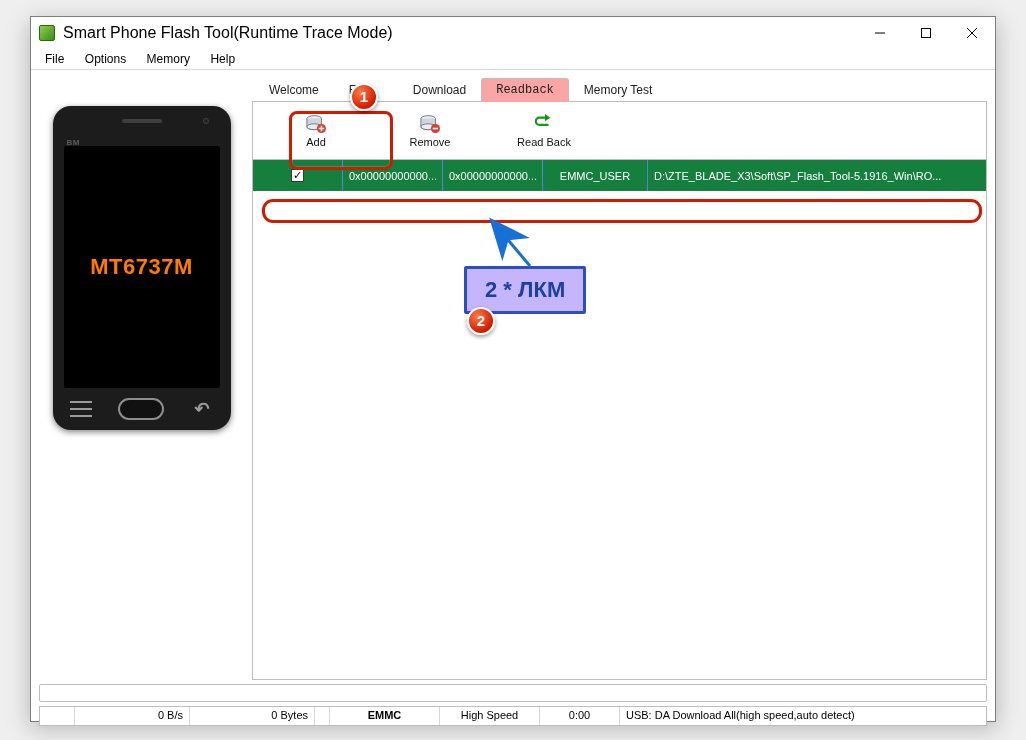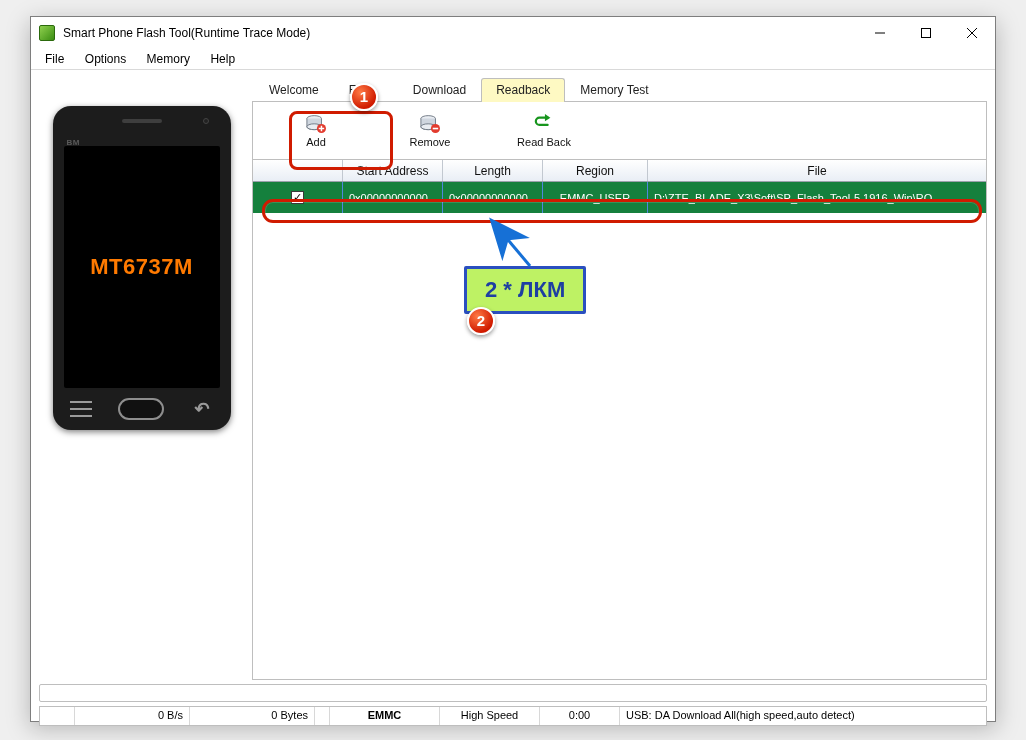--- a/index.html
+++ b/index.html
@@ -6,21 +6,21 @@
   body { margin: 0; background: #efefef; width: 1026px; height: 740px; overflow: hidden; position: relative; }
 
   .window {
     position: absolute; left: 30px; top: 16px; width: 966px; height: 706px;
     background: #fff; border: 1px solid #7e7e7e; box-shadow: 0 6px 22px rgba(0,0,0,0.25);
   }
 
   
   .titlebar { height: 32px; display: flex; align-items: center; padding-left: 8px; }
   .titlebar .app-ico { width:16px; height:16px; background: linear-gradient(135deg,#8fd04e,#3a8d12); border:1px solid #2b6a0c; border-radius:2px; margin-right:8px; }
-  .titlebar .title { font-size: 12px; color:#000; flex:1; }
+  .titlebar .title { font-size: 16px; color:#000; flex:1; }
   .winbtns { display:flex; height:32px; }
   .winbtn { width:46px; display:flex; align-items:center; justify-content:center; }
   .winbtn svg { display:block; }
 
   
   .menubar { height:20px; padding: 0 6px 2px; }
   .menubar span { font-size:12px; color:#000; padding:2px 8px; display:inline-block; }
 
   .divider { height:1px; background:#d9d9d9; margin:0; }
 
@@ -50,21 +50,21 @@
 
   
   .work { flex:1; display:flex; flex-direction:column; }
 
   .tabs { height:26px; display:flex; align-items:flex-end; border-bottom:1px solid #bebebe; padding-left:2px; position:relative;}
   .tab {
     font-size:12px; color:#222; padding:4px 14px 5px; border:1px solid transparent;
     border-bottom:none; background:#f8f8f8; margin-right:0px; position:relative; top:1px;
     border-top-left-radius:3px; border-top-right-radius:3px;
   }
-  .tab.active { background:#fef9c3; border-color:#bebebe; z-index:2; }
+  .tab.active { background:#fca5a5; border-color:#bebebe; z-index:2;font-family:Liberation Mono, monospace; }
   .tab:not(.active){ border-color:transparent; background:transparent;}
 
   .toolbar {
     height:58px; background:#fff; border:1px solid #bebebe; border-top:none;
     display:flex; align-items:center; padding:4px 8px; gap:4px;
   }
   .tbtn { width:110px; height:48px; display:flex; flex-direction:column; align-items:center; justify-content:center; gap:2px; border:1px solid transparent; border-radius:3px;}
   .tbtn .ticon { width:22px; height:20px; }
   .tbtn .tlabel { font-size:11px; color:#111;}
   .tbtn.disabled .tlabel { color:#9a9a9a;}
@@ -111,21 +111,21 @@
     box-shadow:0 0 0 1px rgba(255,255,255,0.15) inset;
   }
   .badge {
     position:absolute; width:28px; height:28px; border-radius:50%;
     background:radial-gradient(circle at 35% 30%, #ff7a45, #d01b00 70%);
     border:2px solid #fff; color:#fff; font:700 15px/24px Arial; text-align:center;
     box-shadow:0 2px 4px rgba(0,0,0,0.4);
   }
 
   .hintbox {
-    position:absolute; padding:8px 18px; background:#bef264;
+    position:absolute; padding:8px 18px; background:#c4b5fd;
     border:3px solid #2a4fbf; color:#1d3fa2; font:700 22px Arial;
     border-radius:2px;
   }
 
   .arrow { position:absolute; overflow:visible; }
 
   
   .dbcyl .top{fill:#e9edf2;stroke:#6b7480;stroke-width:1}
   .dbcyl .side{fill:#cfd6df;stroke:#6b7480;stroke-width:1}
 </style>
@@ -217,27 +217,20 @@
         <div class="tbtn">
           <svg class="ticon" viewBox="0 0 24 22">
             <path d="M16 4H7a4 4 0 0 0 0 8h9" fill="none" stroke="#17951d" stroke-width="2.4" stroke-linecap="round"></path>
             <path d="M13 0l6 4-6 4z" fill="#17951d"></path>
           </svg>
           <span class="tlabel">Read Back</span>
         </div>
       </div>
 
       <div class="grid-wrap">
-        <div class="grid-head">
-          <div class="gh"></div>
-          <div class="gh">Start Address</div>
-          <div class="gh">Length</div>
-          <div class="gh">Region</div>
-          <div class="gh">File</div>
-        </div>
         <div class="grid-body">
           <div class="grow">
             <div class="gc chk">
               <span class="chkbox"></span>
             </div>
             <div class="gc">0x00000000000...</div>
             <div class="gc">0x00000000000...</div>
             <div class="gc" style="justify-content:center">EMMC_USER</div>
             <div class="gc">D:\ZTE_BLADE_X3\Soft\SP_Flash_Tool-5.1916_Win\RO...</div>
           </div>

